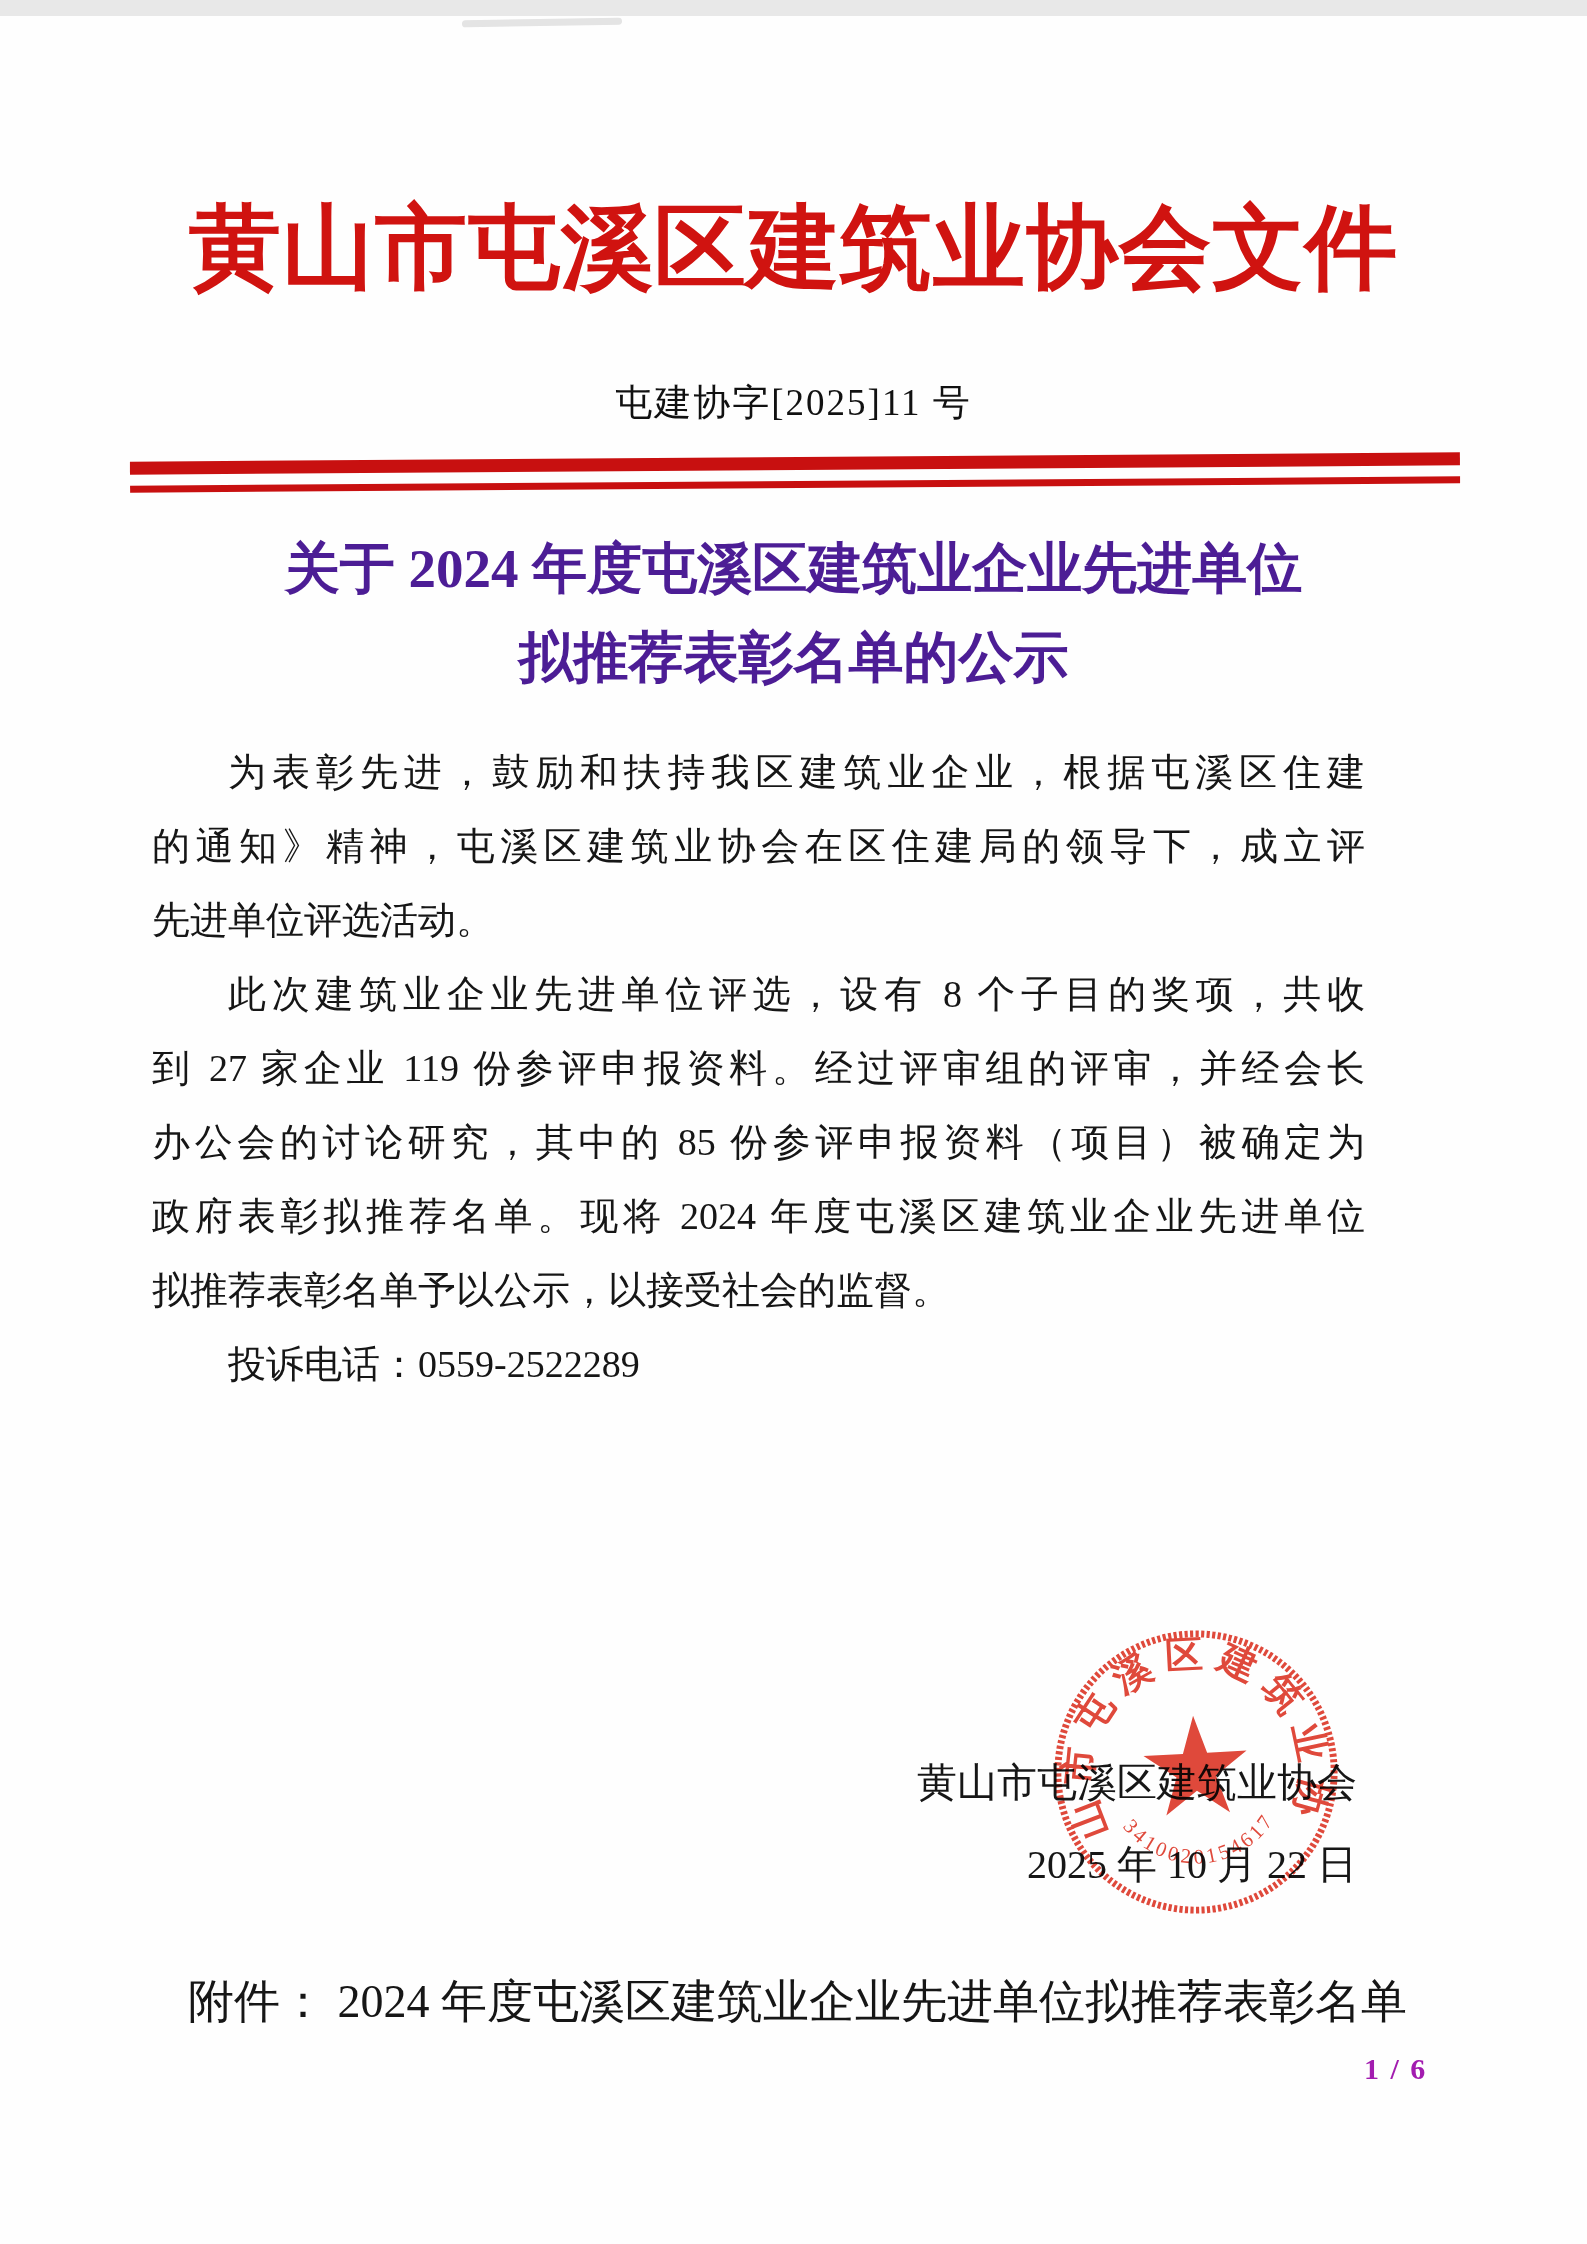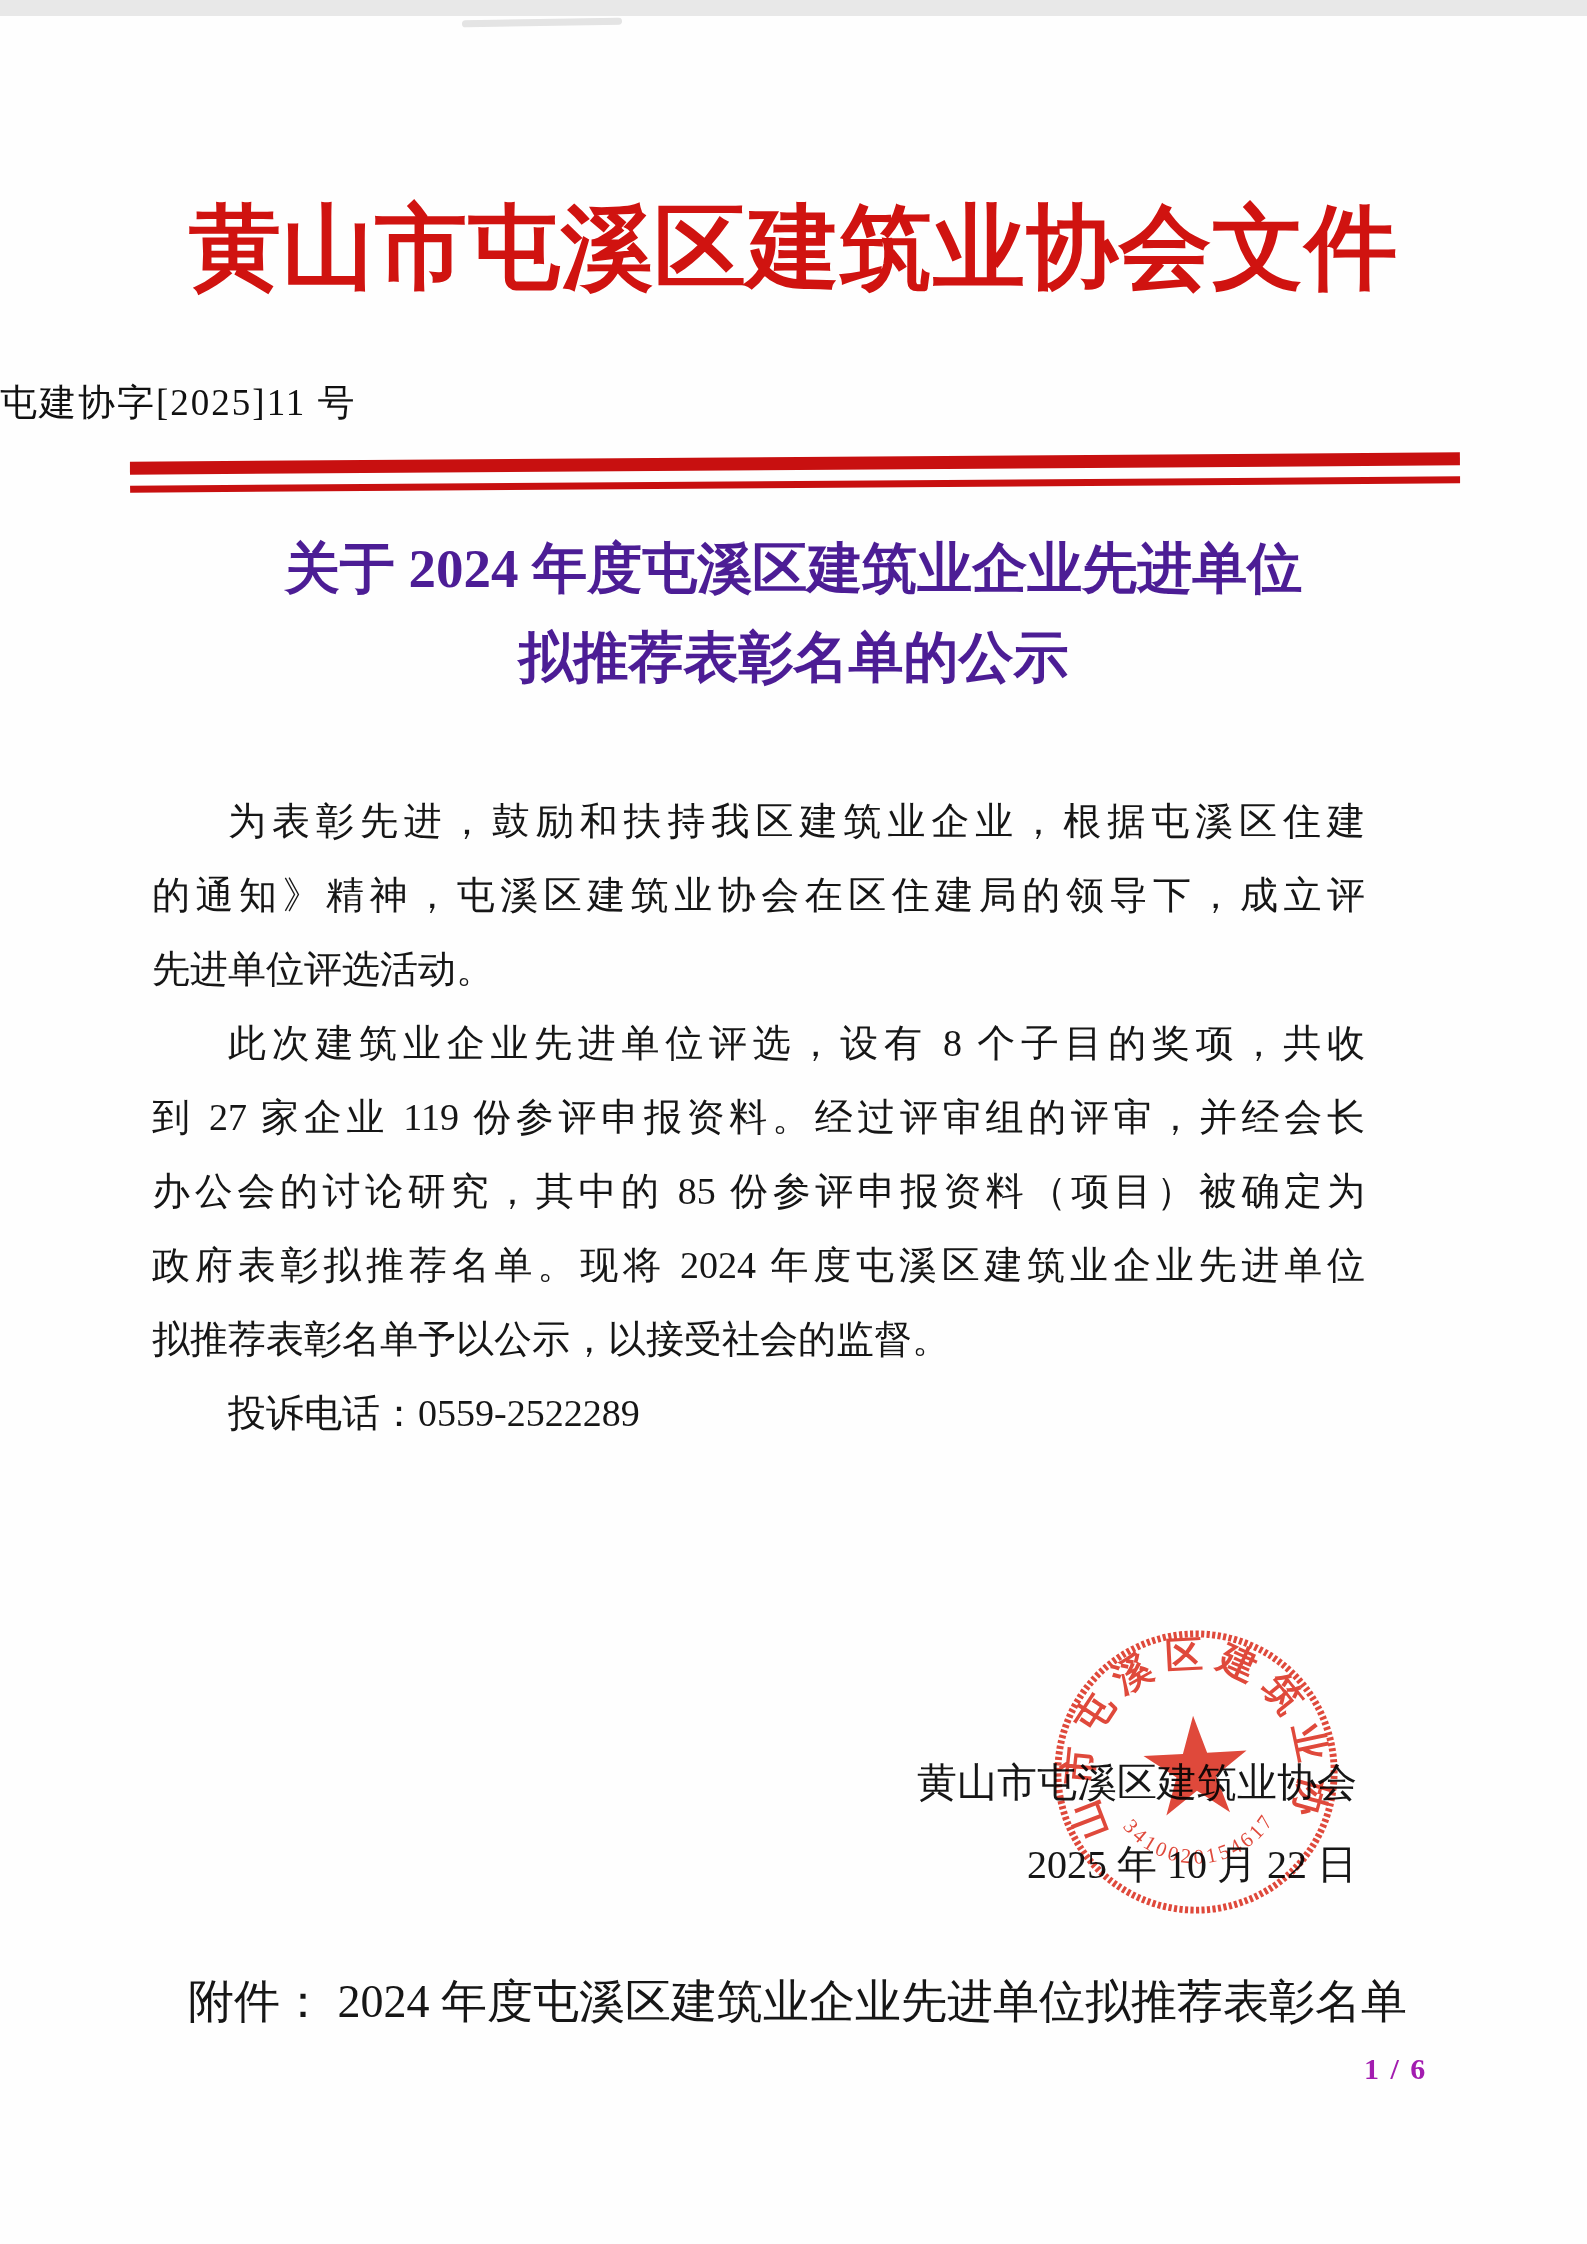--- a/index.html
+++ b/index.html
@@ -19,40 +19,41 @@
   .header-title{
     position:absolute;top:170px;left:0;width:100%;
     text-align:center;
     font-size:92px;font-weight:900;
     color:#d01310;
     letter-spacing:1px;
     white-space:nowrap;
   }
   .doc-number{
     position:absolute;top:362px;left:0;width:100%;
+    text-align:center;
     font-size:37px;
     color:#111;
     letter-spacing:2px;
   }
   .divider{
     position:absolute;top:441px;left:130px;width:1330px;
     transform:rotate(-0.4deg);
   }
   .divider .thick{height:13px;background:#c81010;}
   .divider .gap{height:11px;}
   .divider .thin{height:7px;background:#c81010;}
   .notice-title{
     position:absolute;top:508px;left:0;width:100%;
     text-align:center;
     font-size:55px;font-weight:bold;
     line-height:89px;
     color:#4c1d95;
   }
   .body-text{
-    position:absolute;top:768px;left:152px;width:1213px;
+    position:absolute;top:719px;left:152px;width:1213px;
     font-size:38px;line-height:74px;
     color:#161616;
   }
   .body-text .bl{white-space:nowrap;}
   .body-text .just{
     white-space:normal;
     text-align:justify;
     text-align-last:justify;
     text-justify:inter-character;
   }

